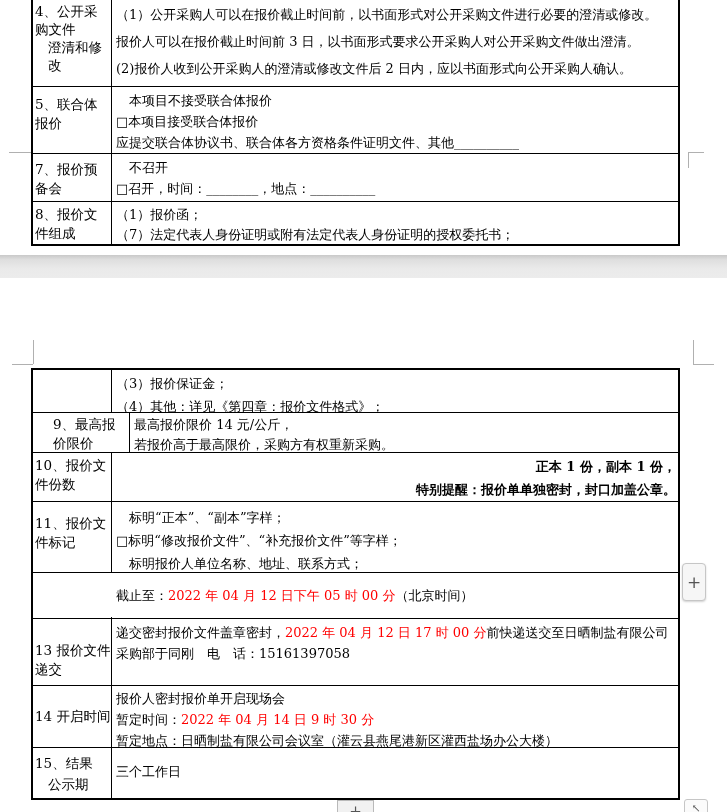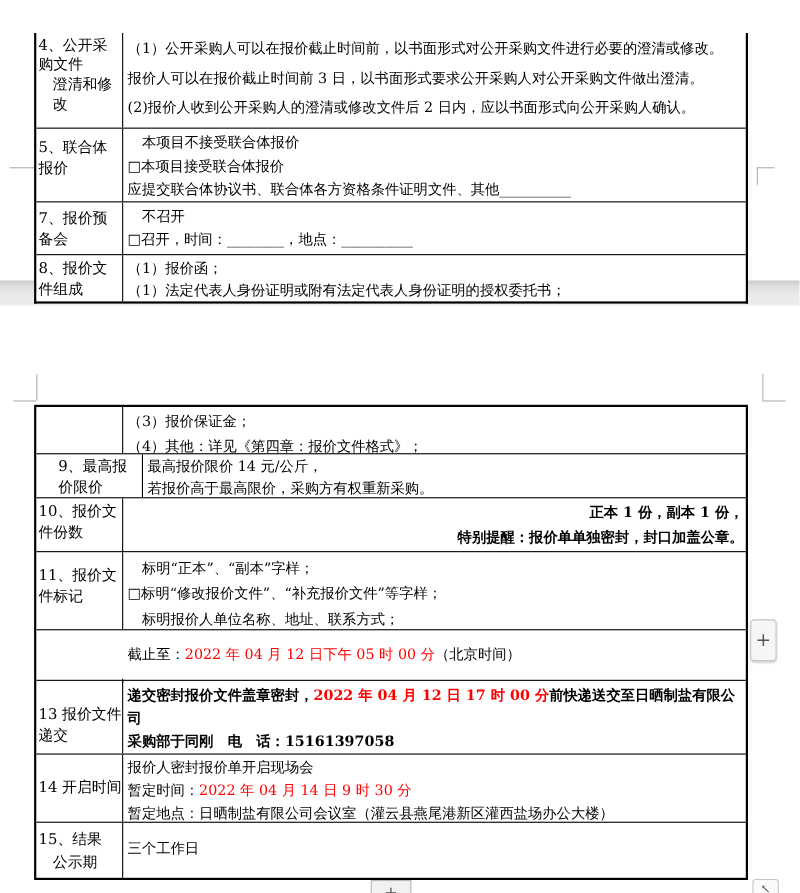--- a/index.html
+++ b/index.html
@@ -9,21 +9,21 @@
     font-family:"DejaVu Serif","Liberation Serif",serif;
     color:#000;
   }
   .page{position:absolute;left:0;width:727px;background:#ffffff;}
   #page1{top:0;height:255px;}
   #page-gap{position:absolute;left:0;top:255px;width:727px;height:23px;
     background:linear-gradient(180deg,#c9c9c9 0,#dedede 20%,#eaeaea 60%,#ececec 100%);}
   #page2{top:278px;height:534px;}
 
   .doc-table{position:absolute;left:31px;width:649px;border:2px solid #000;box-sizing:border-box;background:#fff;}
-  #table1{top:0;height:246px;border-top:none;margin-top:30px;}
+  #table1{top:0;height:246px;border-top:none;}
   #table2{top:368px;height:432px;}
 
   .row{display:flex;border-bottom:1px solid #000;box-sizing:border-box;}
   .row.last{border-bottom:none;}
   .lbl{width:79px;box-sizing:border-box;border-right:1px solid #000;
        padding:3px 0 0 2px;font-size:13.5px;line-height:19px;overflow:hidden;}
   .cnt{flex:1;box-sizing:border-box;padding:2px 2px 0 4px;font-size:13px;line-height:21px;overflow:hidden;}
   .indent2{padding-left:13px;}
   .red{color:#ff0000;}
   .bold{font-weight:bold;text-align:right;}
@@ -88,21 +88,21 @@
       <div>□召开，时间：________，地点：__________</div>
     </div>
   </div>
 
   <div class="row last" style="height:42px;">
     <div class="lbl" style="padding-top:3px;">
       <div>8、报价文件组成</div>
     </div>
     <div class="cnt" style="line-height:20px;padding-top:3px;">
       <div>（1）报价函；</div>
-      <div>（1）法定代表人身份证明或附有法定代表人身份证明的授权委托书；</div>
+      <div>（7）法定代表人身份证明或附有法定代表人身份证明的授权委托书；</div>
     </div>
   </div>
 </div>
 
 <div class="doc-table" id="table2">
 
   <div class="row" style="height:43px;">
     <div class="lbl"></div>
     <div class="cnt" style="line-height:23px;padding-top:2px;">
       <div>（3）报价保证金；</div>
@@ -147,21 +147,21 @@
     </div>
     <div class="cnt" style="line-height:20px;padding-top:13px;">
       <div><span>截止至：</span><span class="red">2022 年 04 月 12 日下午 05 时 00 分</span><span>（北京时间）</span></div>
     </div>
   </div>
 
   <div class="row" style="height:67px;">
     <div class="lbl" style="padding-top:22px;">
       <div>13 报价文件递交</div>
     </div>
-    <div class="cnt" style="line-height:21px;padding-top:3px;font-weight:bold;">
+    <div class="cnt" style="line-height:21px;padding-top:3px;">
       <div><span>递交密封报价文件盖章密封，</span><span class="red">2022 年 04 月 12 日 17 时 00 分</span><span>前快递送交至日晒制盐有限公司</span></div>
       <div>采购部于同刚　电　话：15161397058</div>
 
     </div>
   </div>
 
   <div class="row" style="height:62px;">
     <div class="lbl" style="padding-top:21px;">
       <div>14 开启时间</div>
     </div>

